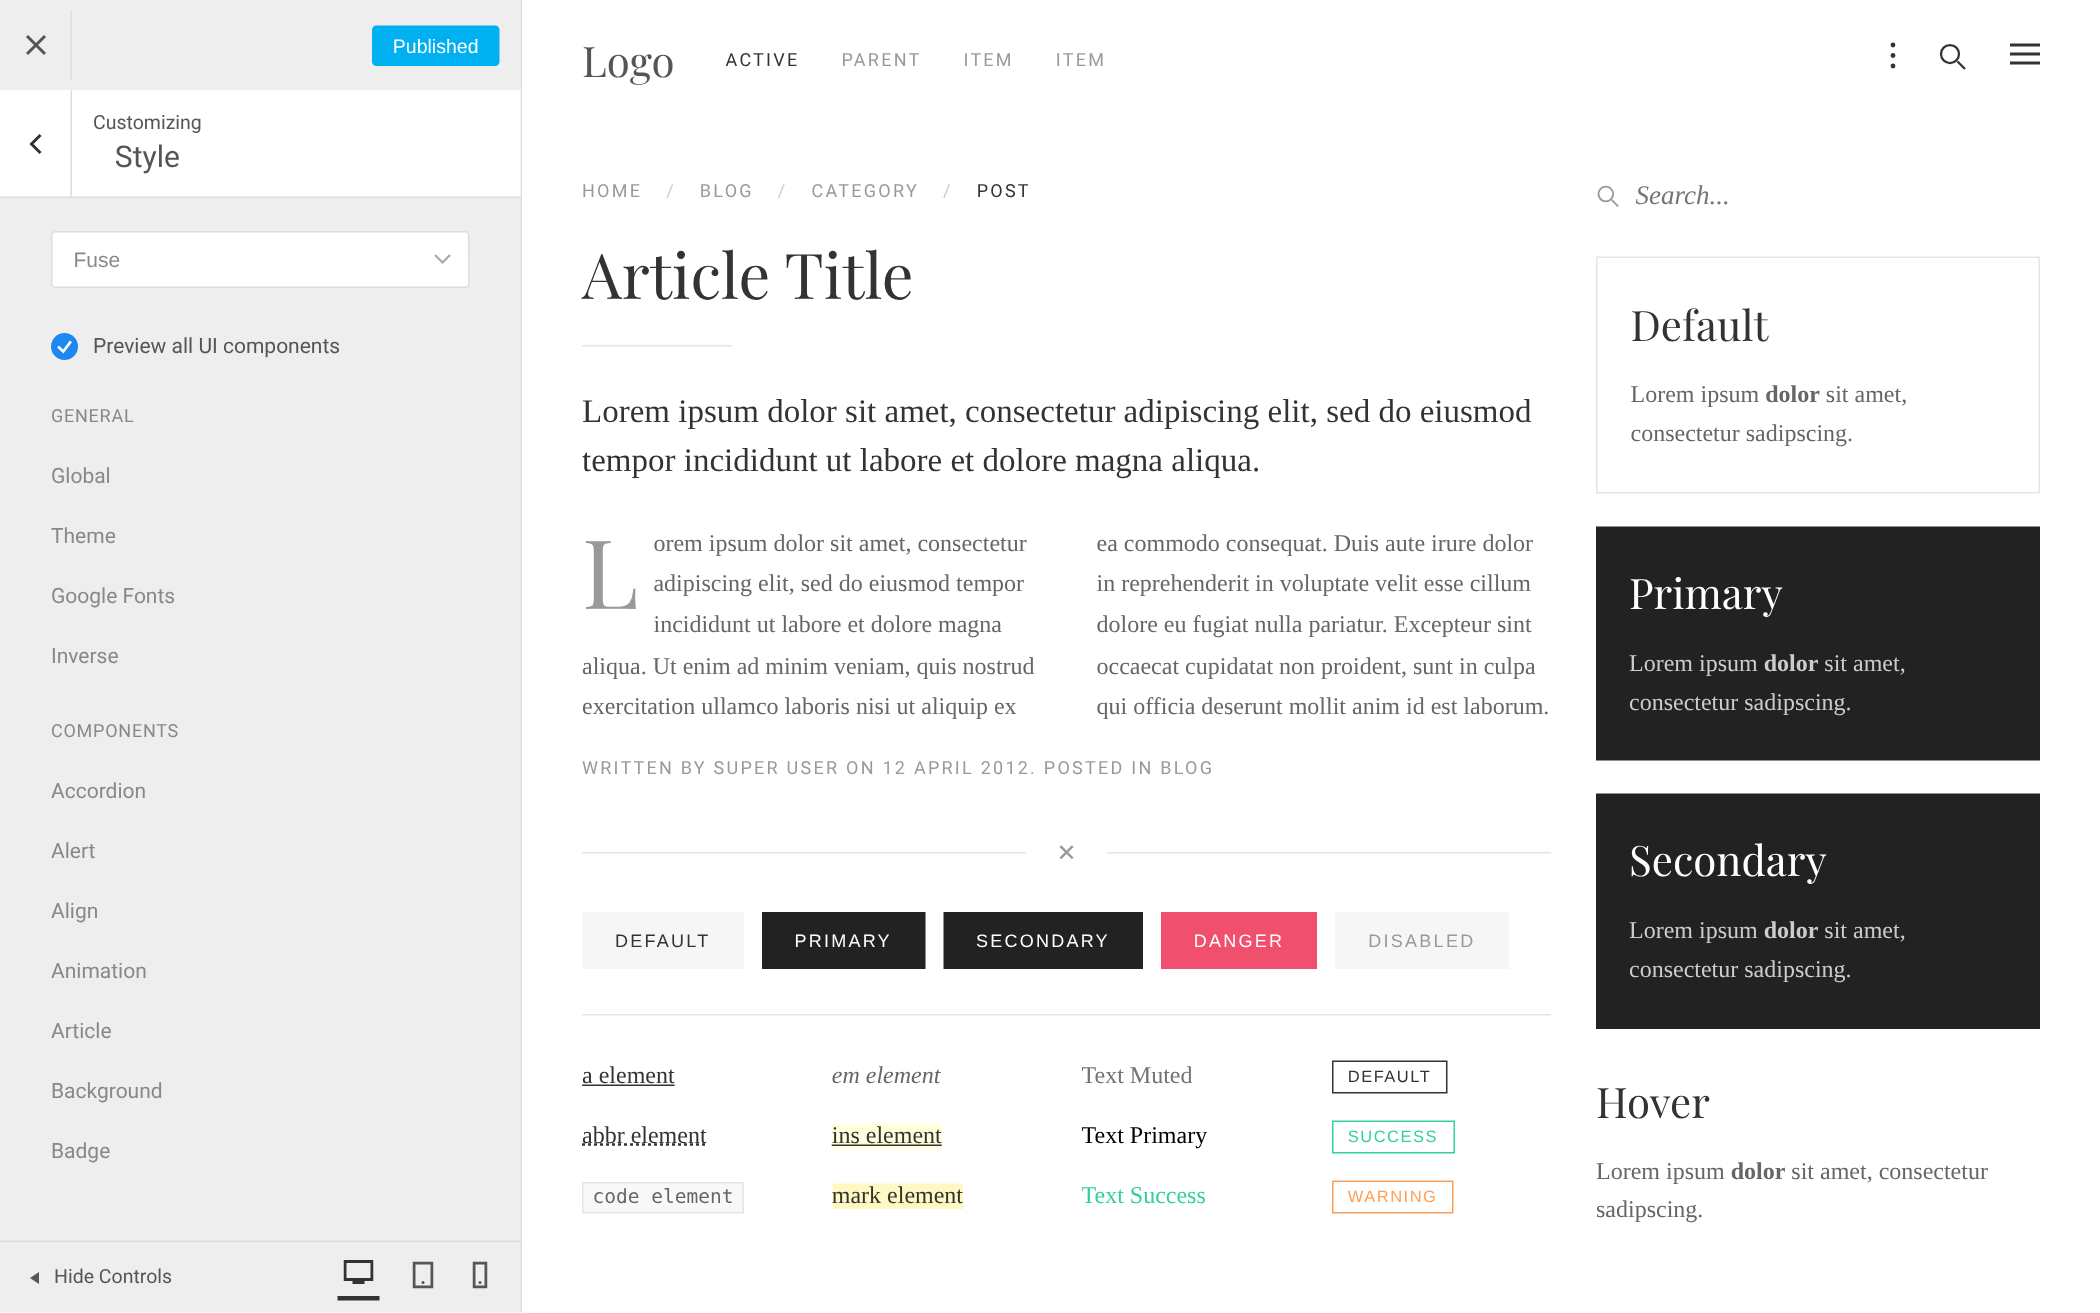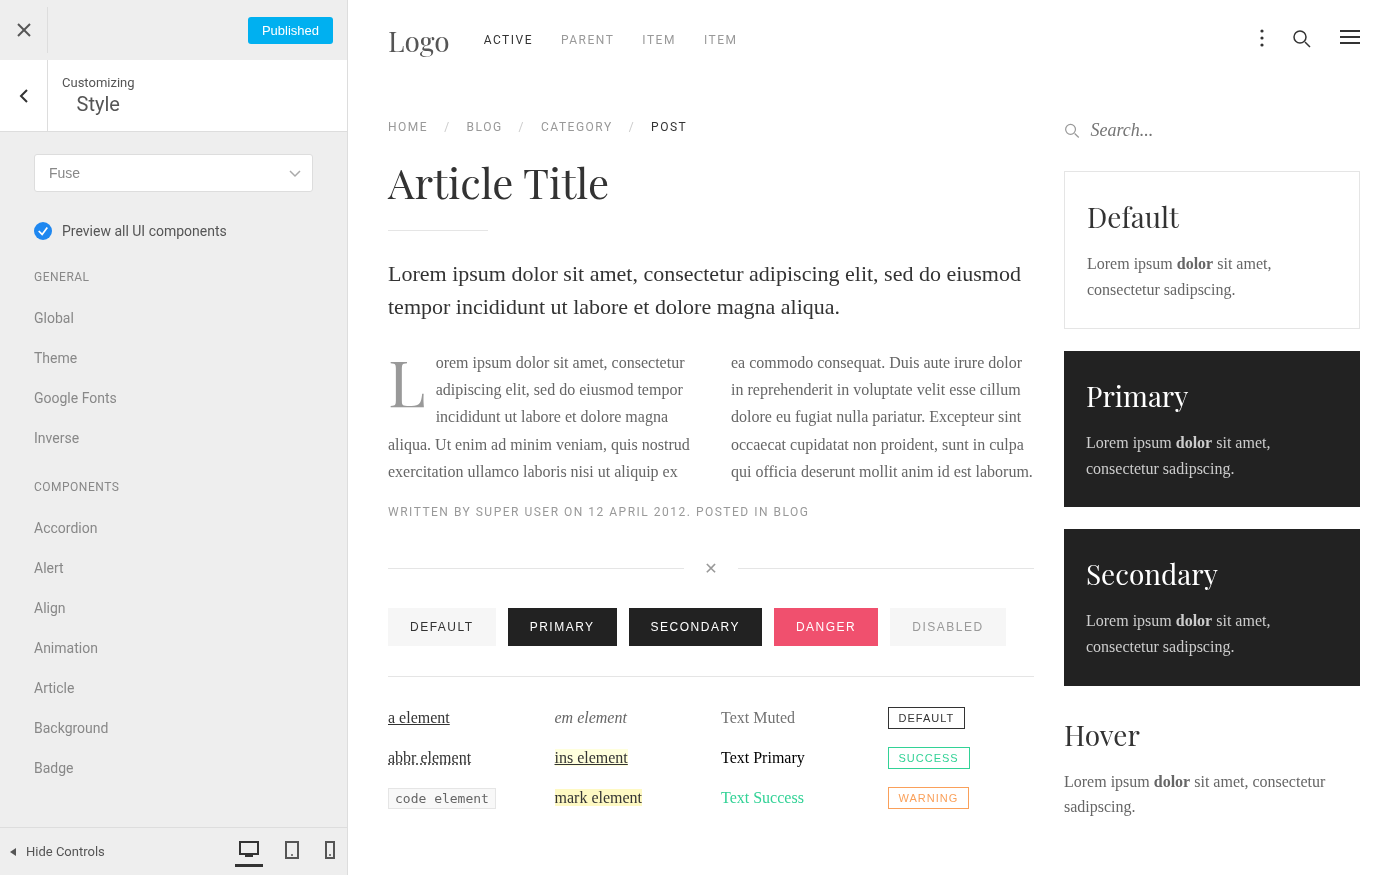--- a/index.html
+++ b/index.html
@@ -24,21 +24,21 @@
 .sidebar-select { width: 100%; padding: 10px 14px; font-size: 14px; color: #888; background: #fff; border: 1px solid #ddd; border-radius: 3px; appearance: none; cursor: pointer; }
 .select-chev { position: absolute; right: 12px; top: 50%; transform: translateY(-50%); color: #aaa; pointer-events: none; }
 .preview-row { display: flex; align-items: center; gap: 10px; margin-bottom: 30px; margin-top: 30px; }
 .chk { width: 18px; height: 18px; border-radius: 50%; background: #1e87f0; display: inline-flex; align-items: center; justify-content: center; flex-shrink: 0; }
 .chk svg { width: 12px; height: 12px; }
 .preview-label { color: #555; font-size: 14px; }
 
 .group-head { font-size: 12px; letter-spacing: 0.5px; color: #888; margin: 22px 0 14px; text-transform: uppercase; }
 .group-item { display: block; padding: 12px 0; color: #888; font-size: 14px; cursor: pointer; }
 
-.sidebar-foot { height: 48px; border-top: 1px solid #ddd; display: flex; align-items: center; padding: 0 8px; font-size: 13px; color: #555; }
+.sidebar-foot { height: 48px; border-top: 1px solid #ddd; display: flex; align-items: center; padding: 0 18px; font-size: 13px; color: #555; }
 .hide-controls { display: flex; align-items: center; gap: 8px; cursor: pointer; }
 .device-icons { margin-left: auto; display: flex; gap: 18px; align-items: center; }
 .device-icons span { cursor: pointer; padding: 4px; }
 .device-icons .active { border-bottom: 3px solid #333; }
 
 
 .preview { flex: 1; overflow-y: auto; background: #fff; }
 .topbar { display: flex; align-items: center; height: 80px; padding: 0 40px; }
 .logo { font-family: "Playfair Display", Georgia, serif; font-size: 28px; color: #555; margin-right: 34px; }
 .topnav { display: flex; gap: 28px; }

